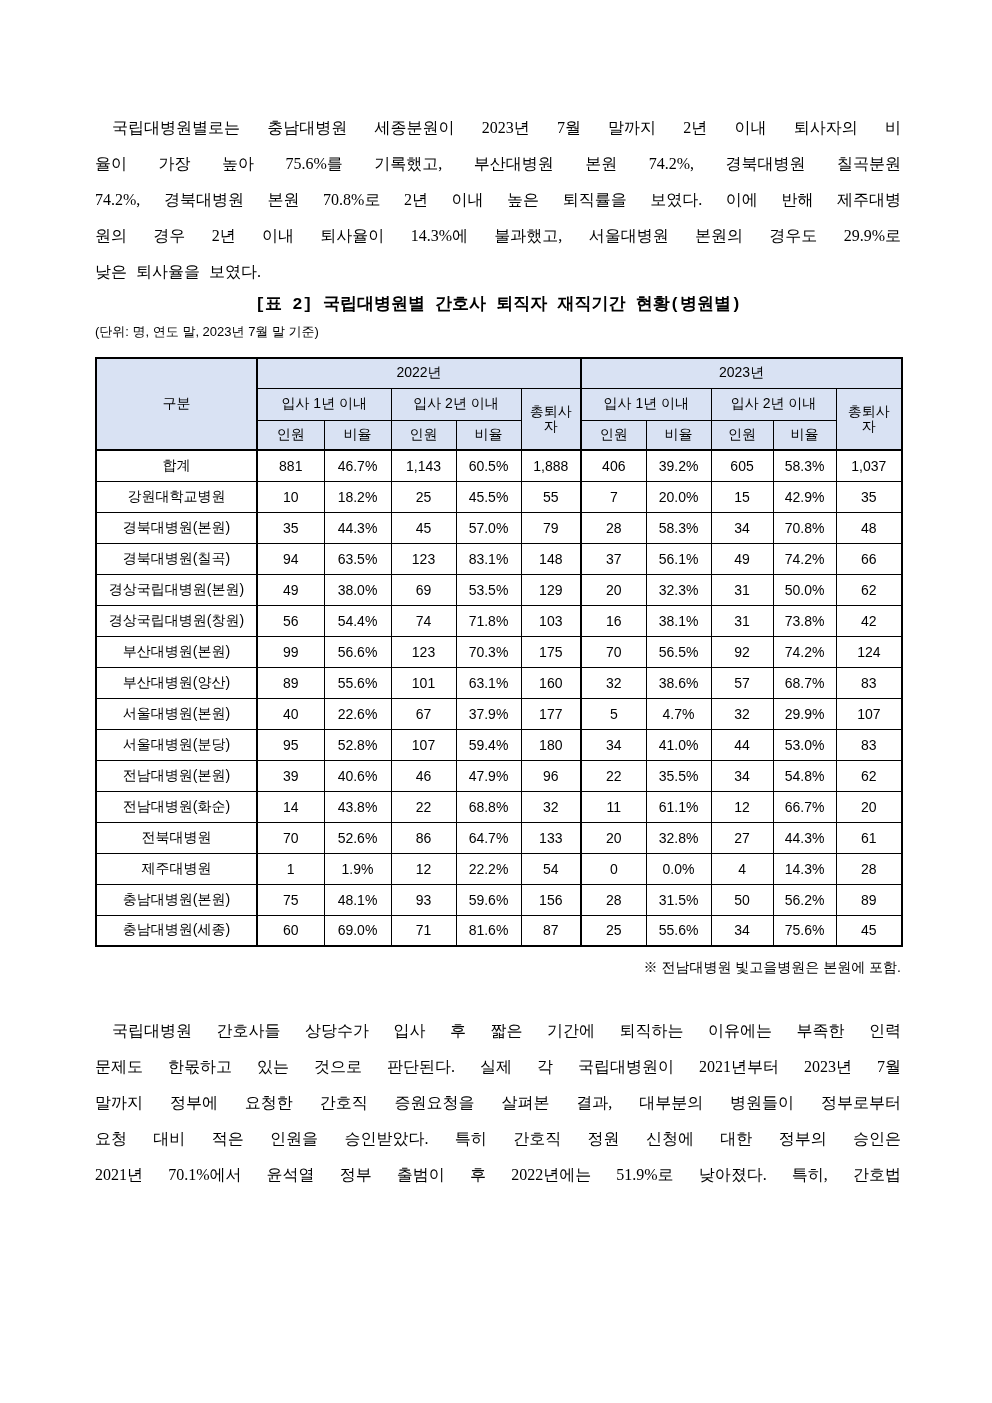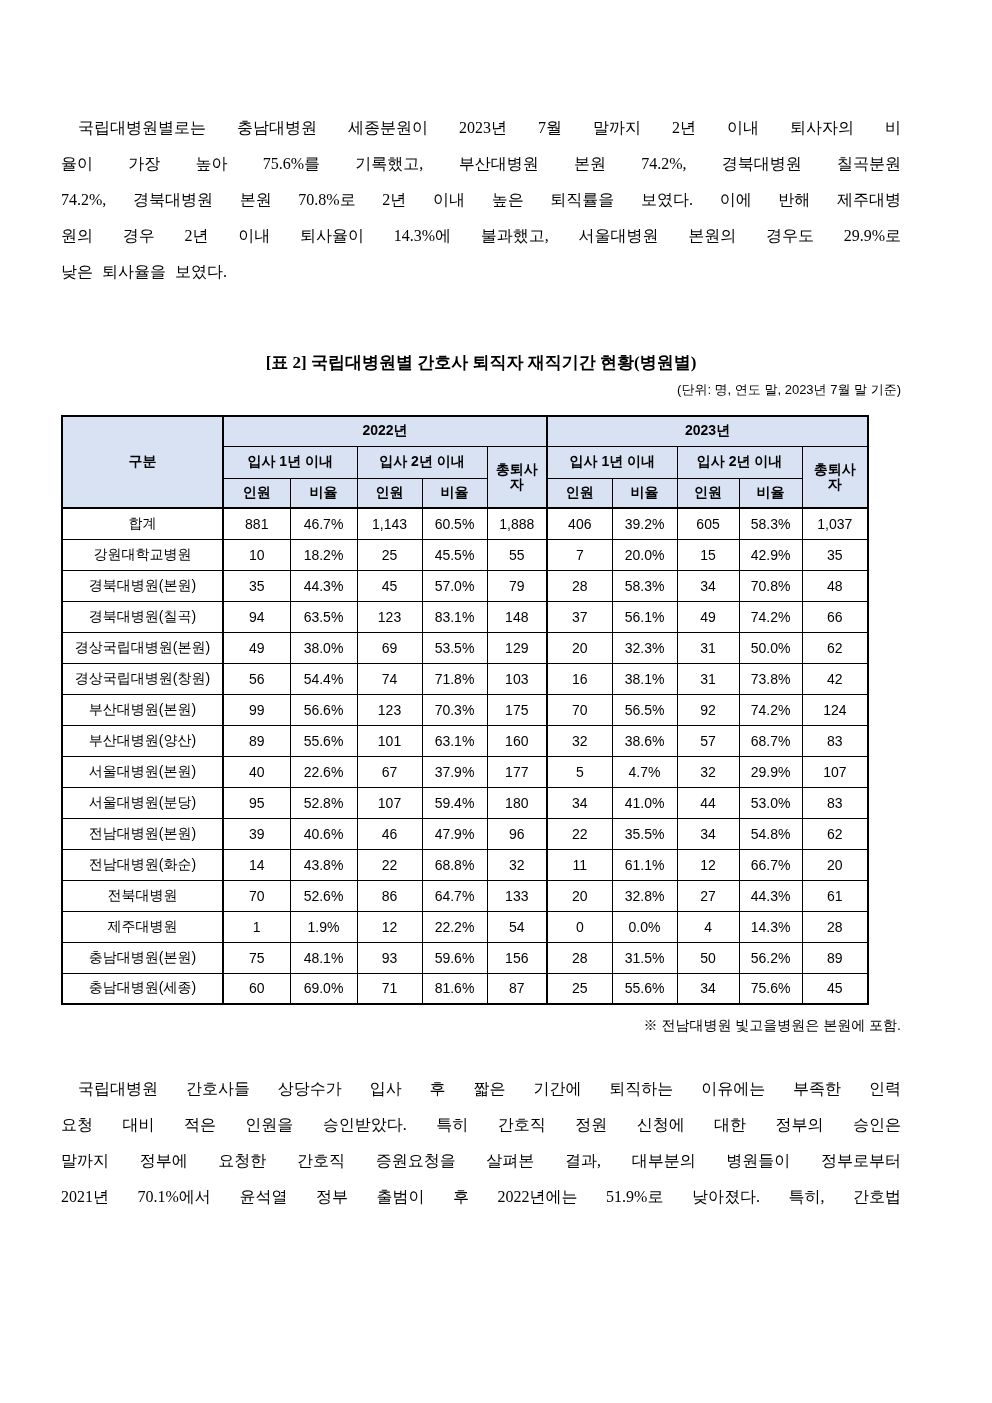--- a/index.html
+++ b/index.html
@@ -1,63 +1,63 @@
 <!DOCTYPE html>
 <html lang="ko" style="--header-bg: #d9e2f3;"><head>
 <meta charset="utf-8">
 <style>
   html, body { margin: 0; padding: 0; background: #ffffff; }
   .page {
     position: relative;
     width: 992px; height: 1403px;
     background: #ffffff;
     box-sizing: border-box;
-    padding: 110px 91px 0 61px;
+    padding: 110px 91px 0 95px;
     overflow: hidden;
     color: #000;
   }
   
   .para { font-family: "Liberation Serif", serif; font-size: 16px; color: #000; }
   .para .line {
     height: 36px; line-height: 36px;
     text-align: justify; text-align-last: justify;
     overflow: hidden; white-space: nowrap;
   }
   .para .line.indent { text-indent: 17px; }
   .para .line.last-left { text-align-last: left; word-spacing: 5px; }
 
   
   .table-title {
-    margin-top: 58px; height: 30px; line-height: 30px;
-    font-family: Liberation Serif, serif;
+    height: 30px; line-height: 30px;
+    font-family: Liberation Mono, monospace;
     font-weight: bold; font-size: 17px; text-align: center;
   }
   .unit-note {
     margin-top: 2px; height: 20px; line-height: 20px;
     font-family: "Liberation Sans", sans-serif;
-    font-size: 13px; text-align: right;
+    font-size: 13px; text-align: left;
   }
 
   
   table.stats {
     margin-top: 15px;
     border-collapse: collapse; table-layout: fixed;
     width: 806px;
     border: 2px solid #000;
   }
   table.stats th, table.stats td {
     border: 1px solid #000;
     text-align: center; vertical-align: middle;
     font-family: "Liberation Sans", sans-serif;
     font-size: 14px;
     padding: 0; overflow: hidden;
   }
   table.stats thead th {
     background: var(--header-bg, #d9e2f3);
-    font-weight: bold;
+    font-weight: normal;
   }
   table.stats thead tr:nth-child(1) { height: 30px; }
   table.stats thead tr:nth-child(2) { height: 32px; }
   table.stats thead tr:nth-child(3) { height: 30px; }
   table.stats tbody tr { height: 31px; }
 
   
   table.stats th.col-label, table.stats tbody td:first-child { border-right-width: 2px; }
   table.stats .sep-right { border-right-width: 2px; }
   table.stats thead tr:nth-child(3) th,
@@ -339,18 +339,19 @@
       <td>75.6%</td>
       <td>45</td>
     </tr>
       </tbody>
   </table>
 
   <div class="footnote">※ 전남대병원 빛고을병원은 본원에 포함.</div>
 
   <div class="para bottom">
     <div class="line indent">국립대병원 간호사들 상당수가 입사 후 짧은 기간에 퇴직하는 이유에는 부족한 인력</div>
+    <div class="line">문제도 한몫하고 있는 것으로 판단된다. 실제 각 국립대병원이 2021년부터 2023년 7월</div>
+    <div class="line">말까지 정부에 요청한 간호직 증원요청을 살펴본 결과, 대부분의 병원들이 정부로부터</div>
     <div class="line">요청 대비 적은 인원을 승인받았다. 특히 간호직 정원 신청에 대한 정부의 승인은</div>
-    <div class="line">말까지 정부에 요청한 간호직 증원요청을 살펴본 결과, 대부분의 병원들이 정부로부터</div>
     <div class="line">2021년 70.1%에서 윤석열 정부 출범이 후 2022년에는 51.9%로 낮아졌다. 특히, 간호법</div>
   </div>
 
 </div>
 
 </body></html>

